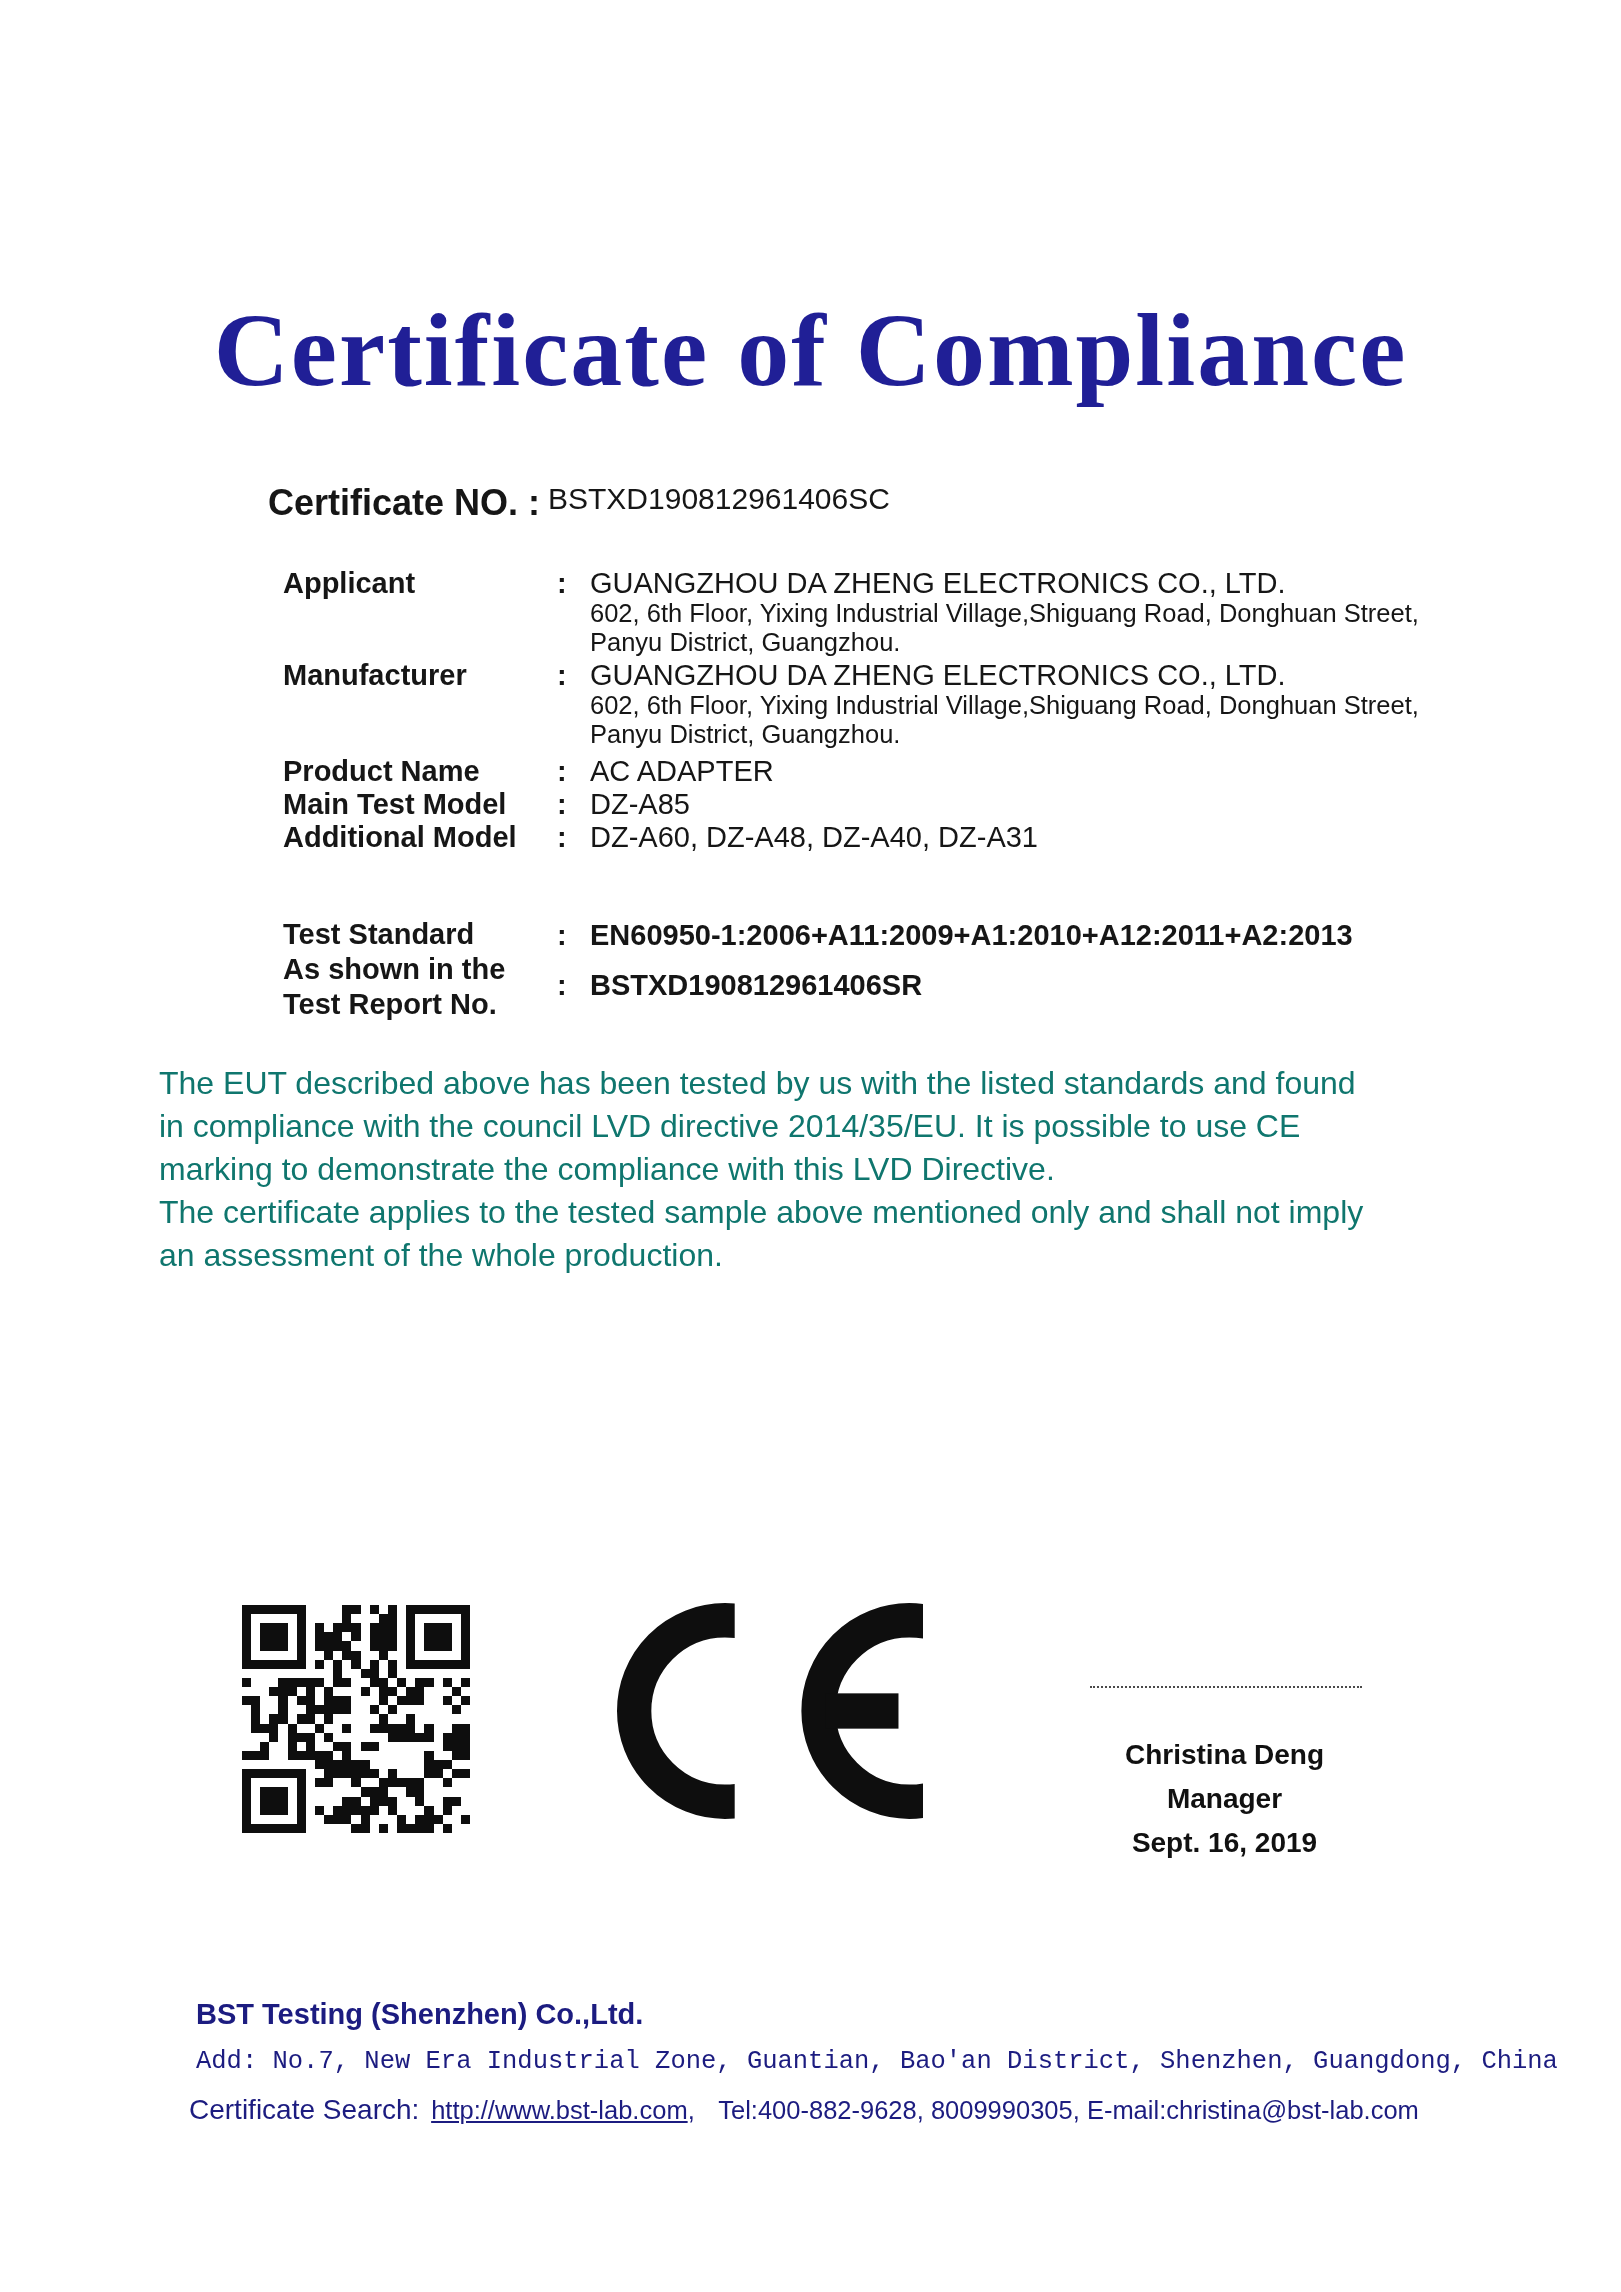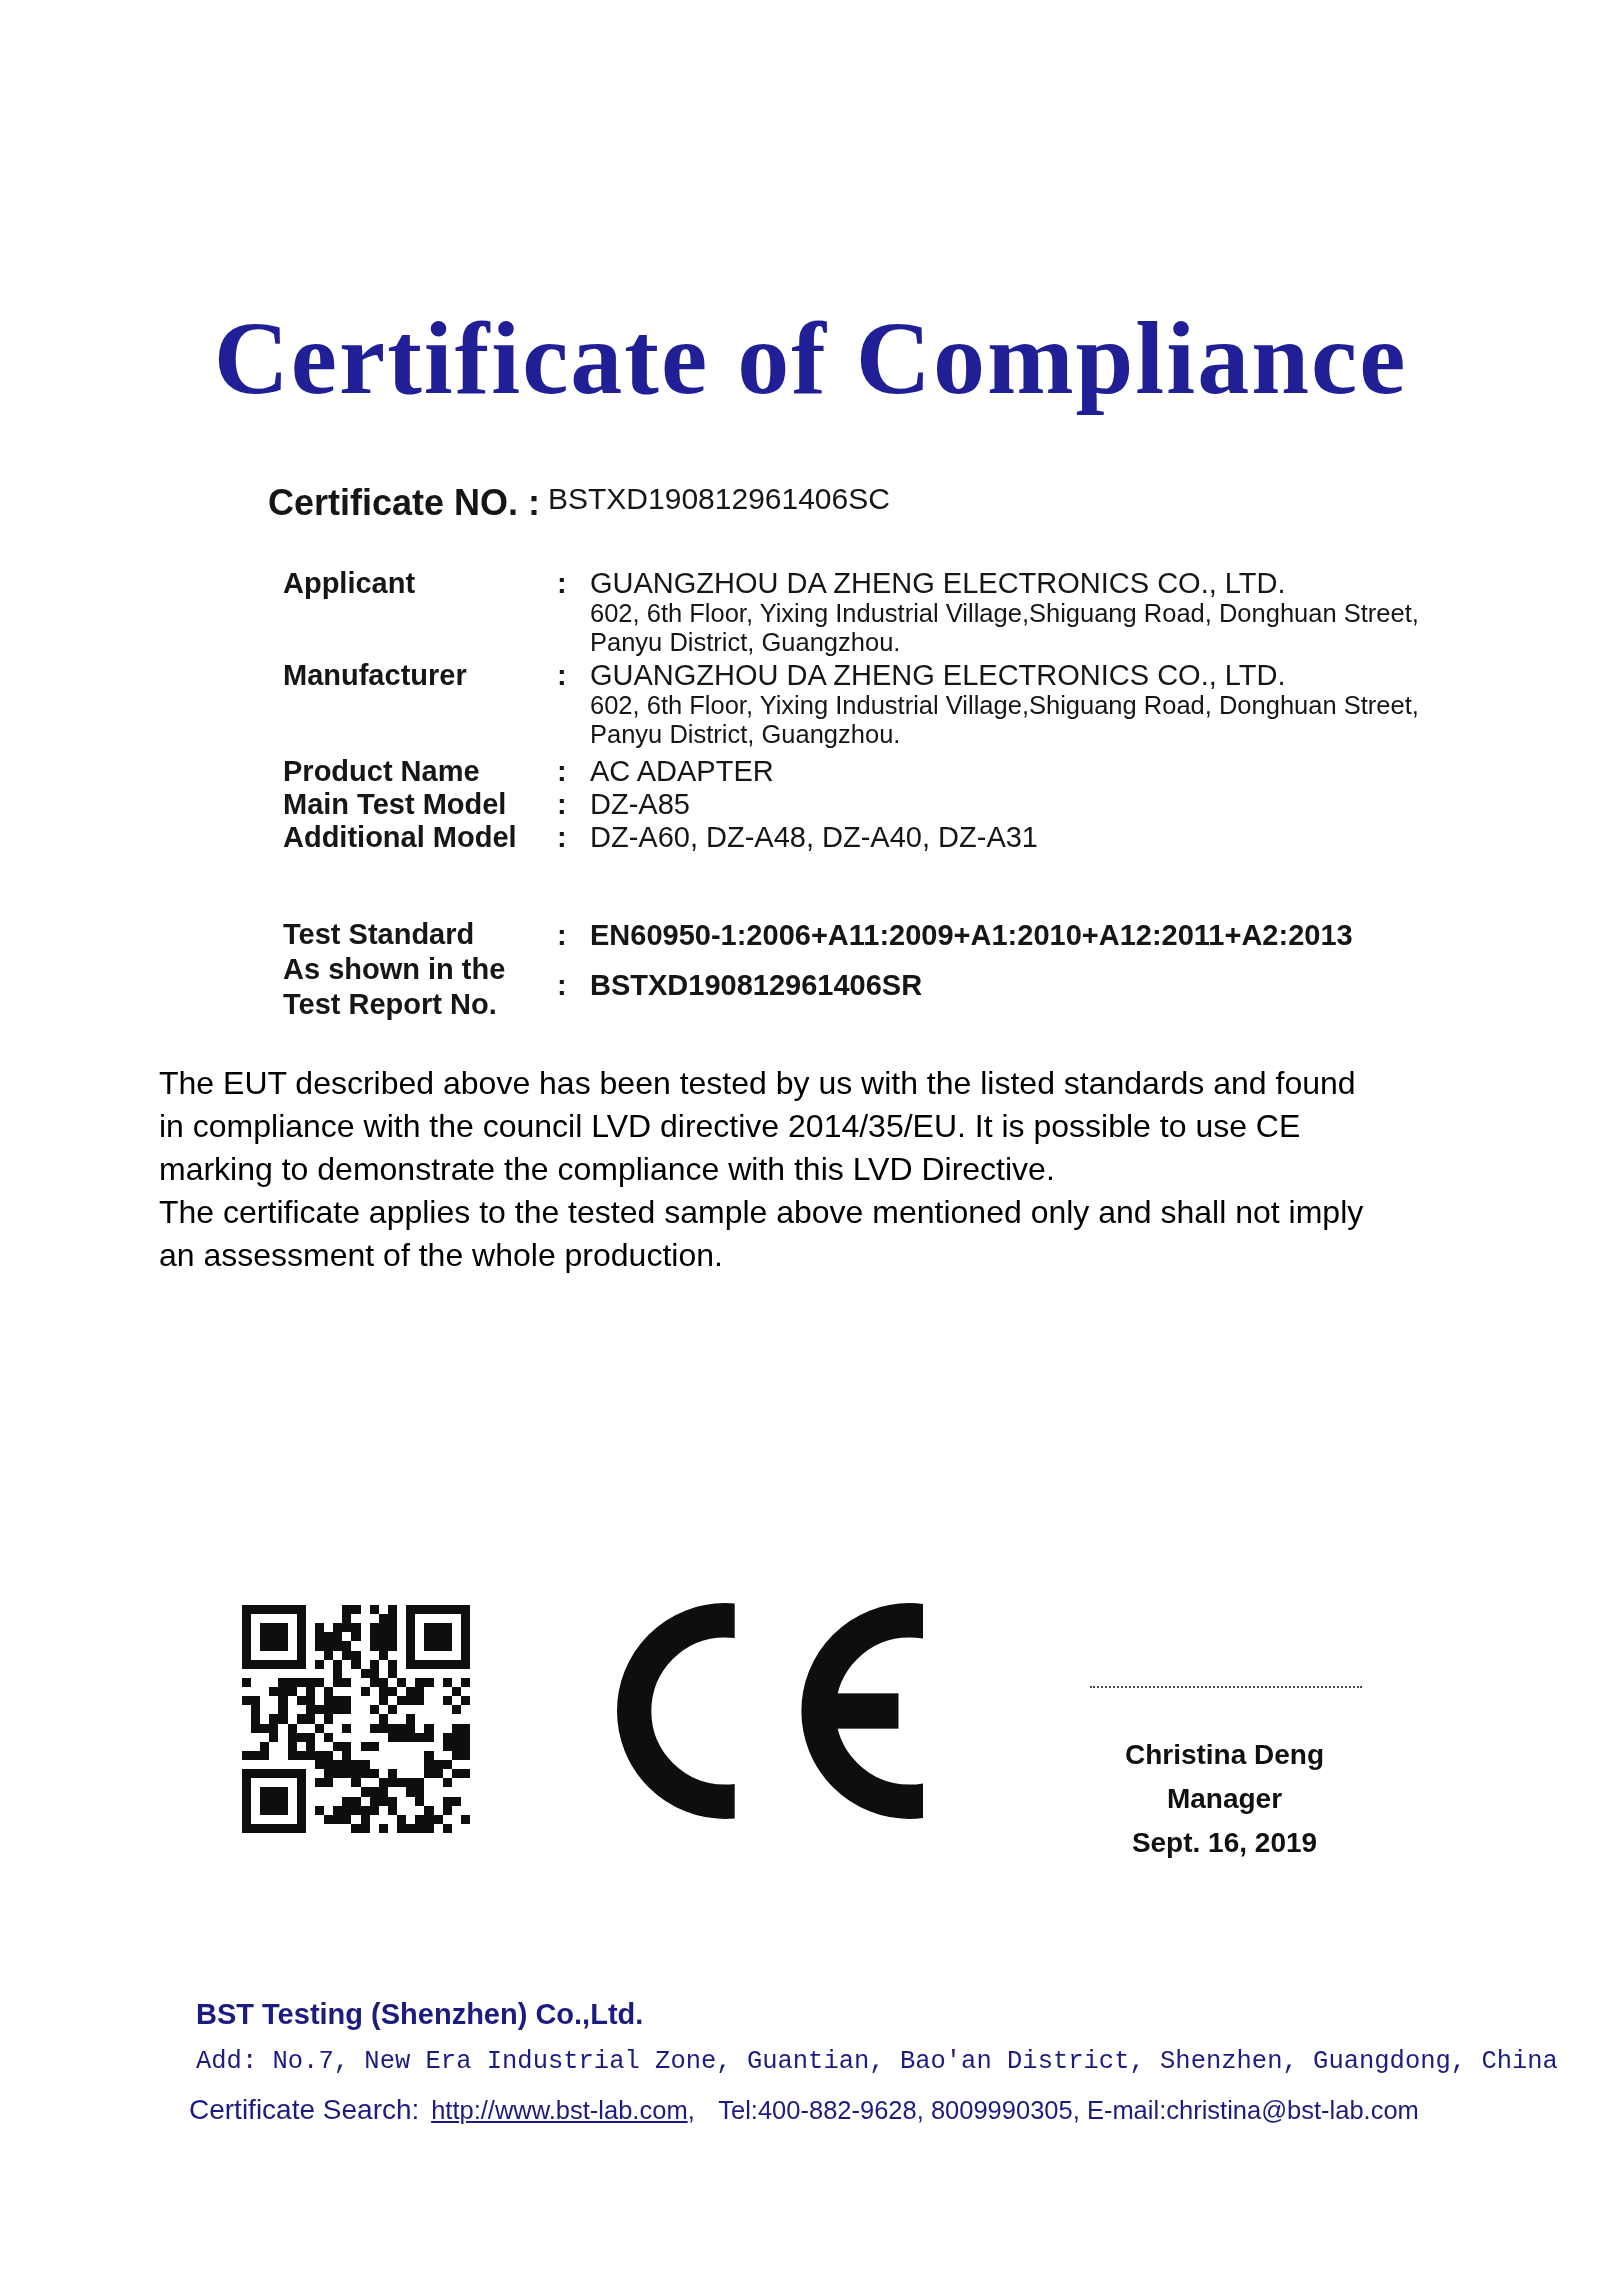--- a/index.html
+++ b/index.html
@@ -7,21 +7,21 @@
     --navy-footer:#1c1c80;
     --ink:#161616;
     --mark:#0e0e0e;
   }
   html,body{margin:0;padding:0;background:#ffffff;}
   .page{
     position:relative;width:1621px;height:2293px;background:#ffffff;
     font-family:"Liberation Sans", sans-serif;color:var(--ink);overflow:hidden;
   }
   .title{
-    position:absolute;left:0;top:298px;width:100%;text-align:center;
+    position:absolute;left:0;top:290px;width:100%;text-align:center;
     font-family:"Liberation Serif", serif;font-weight:700;font-size:104px;
     letter-spacing:2px;color:var(--navy-title);white-space:nowrap;
   }
   
   .cert-row{position:absolute;left:0;top:482px;width:100%;height:39px;}
   .cert-label{position:absolute;left:268px;top:0;font-weight:700;font-size:36px;white-space:nowrap;}
   .cert-value{position:absolute;left:548px;top:0;font-weight:400;font-size:30px;white-space:nowrap;}
   
   .fr{position:absolute;left:0;width:100%;}
   .fr-applicant{top:567px}
@@ -33,21 +33,21 @@
   .fcolon{position:absolute;left:557px;top:0;font-weight:700;font-size:29px;}
   .fvalue{position:absolute;left:590px;top:0;font-weight:400;font-size:29px;white-space:nowrap;}
   .faddr{position:absolute;left:590px;top:32px;font-size:25.5px;line-height:29px;white-space:nowrap;font-weight:400;}
   
   .tb-labels{position:absolute;left:283px;top:917px;font-weight:700;font-size:29px;line-height:35px;white-space:nowrap;}
   .tb-colon1{position:absolute;left:557px;top:919px;font-weight:700;font-size:29px;}
   .tb-value1{position:absolute;left:590px;top:919px;font-weight:700;font-size:29px;white-space:nowrap;}
   .tb-colon2{position:absolute;left:557px;top:969px;font-weight:700;font-size:29px;}
   .tb-value2{position:absolute;left:590px;top:969px;font-weight:700;font-size:29px;white-space:nowrap;}
   
-  .body-text{position:absolute;left:159px;top:1062px;width:1353px;font-size:32px;line-height:43px;color:#000000;}
+  .body-text{position:absolute;left:159px;top:1062px;width:1353px;font-size:32px;line-height:43px;color:#0f766e;}
   .body-text div{white-space:nowrap;}
   
   .qr{
     position:absolute;left:242px;top:1605px;width:228px;height:228px;
     display:grid;grid-template-columns:repeat(25,1fr);grid-template-rows:repeat(25,1fr);
     background:#ffffff;
   }
   .qr div.on{background:var(--mark);}
   
   .ce{position:absolute;left:617px;top:1603px;}

